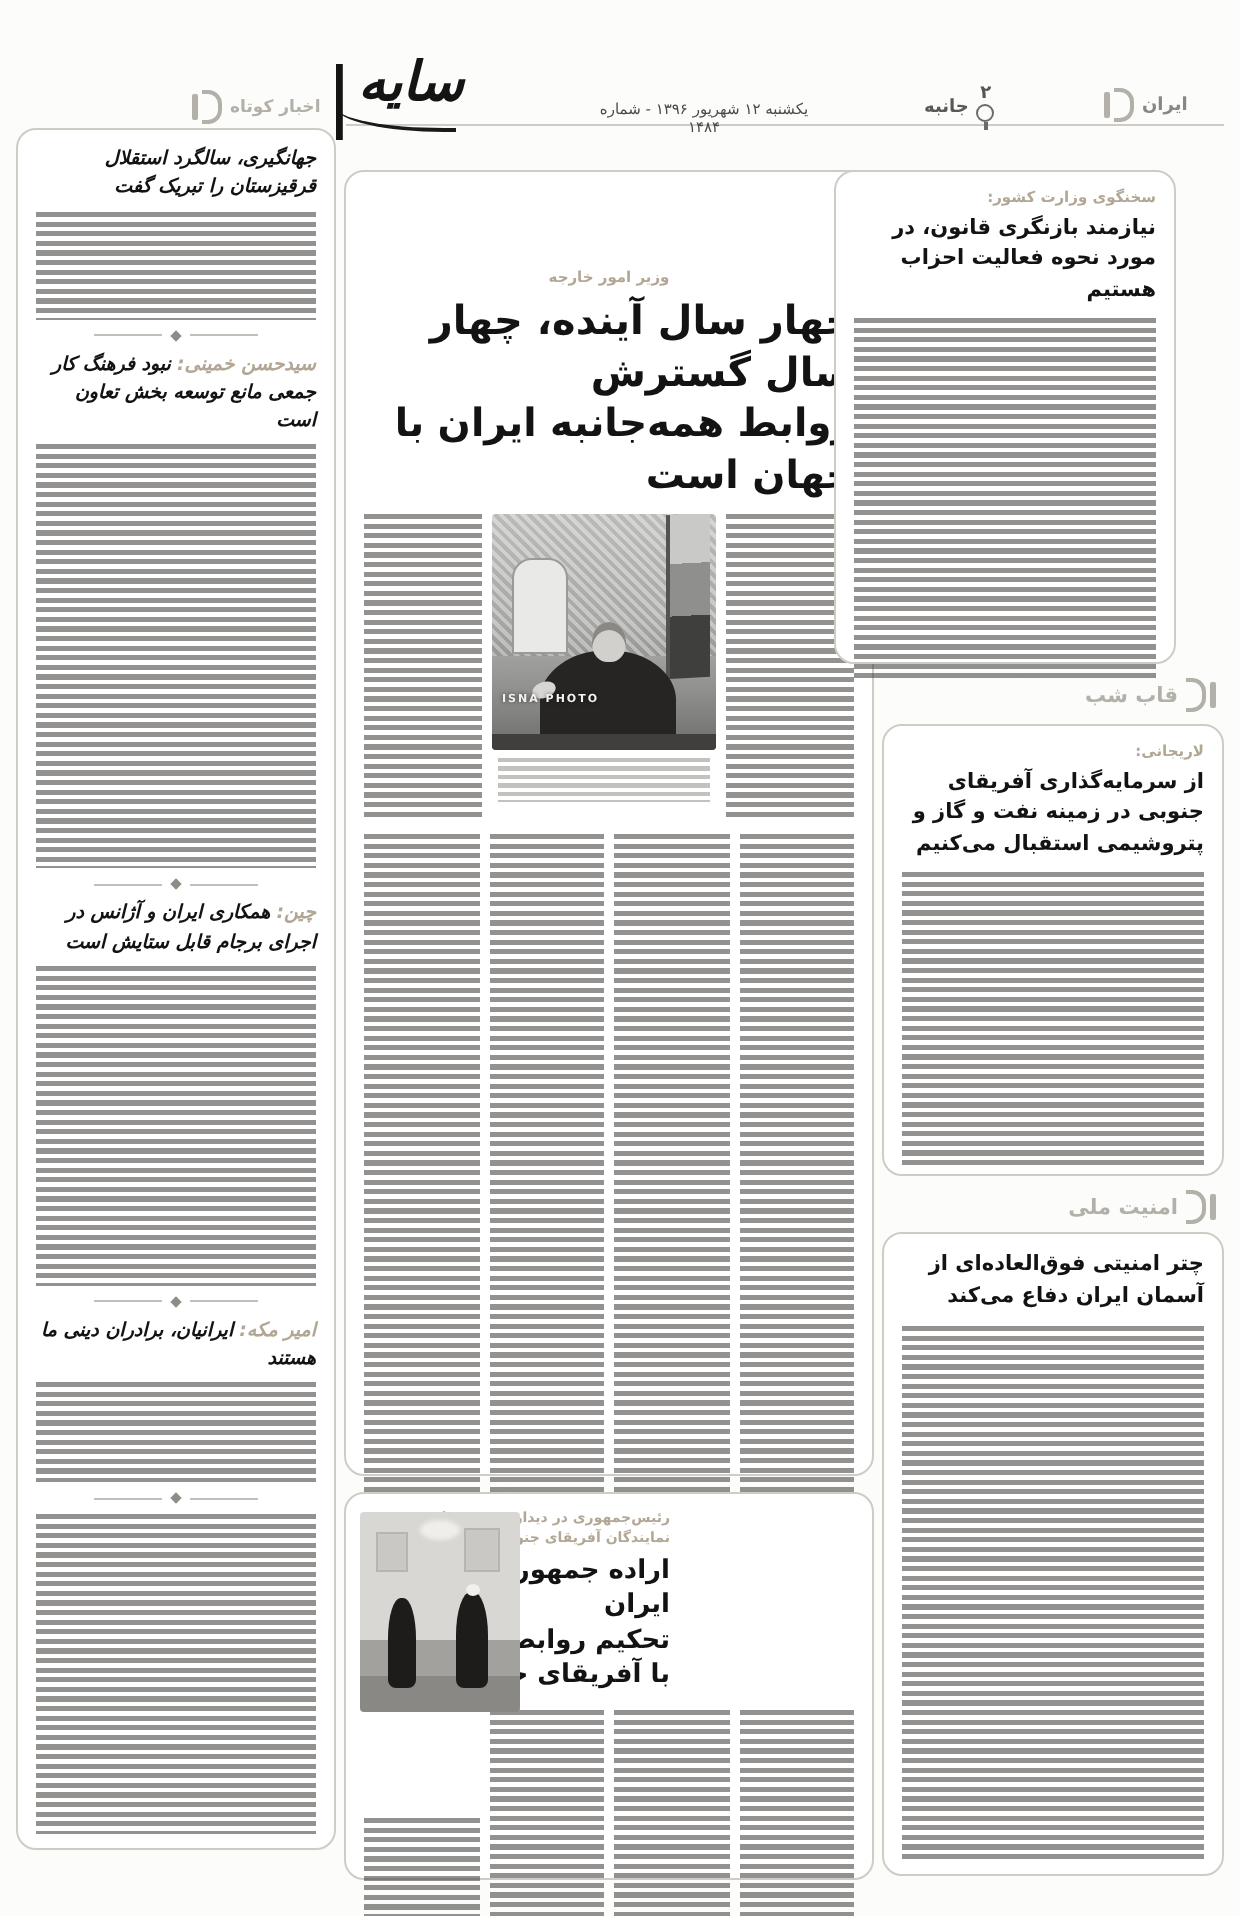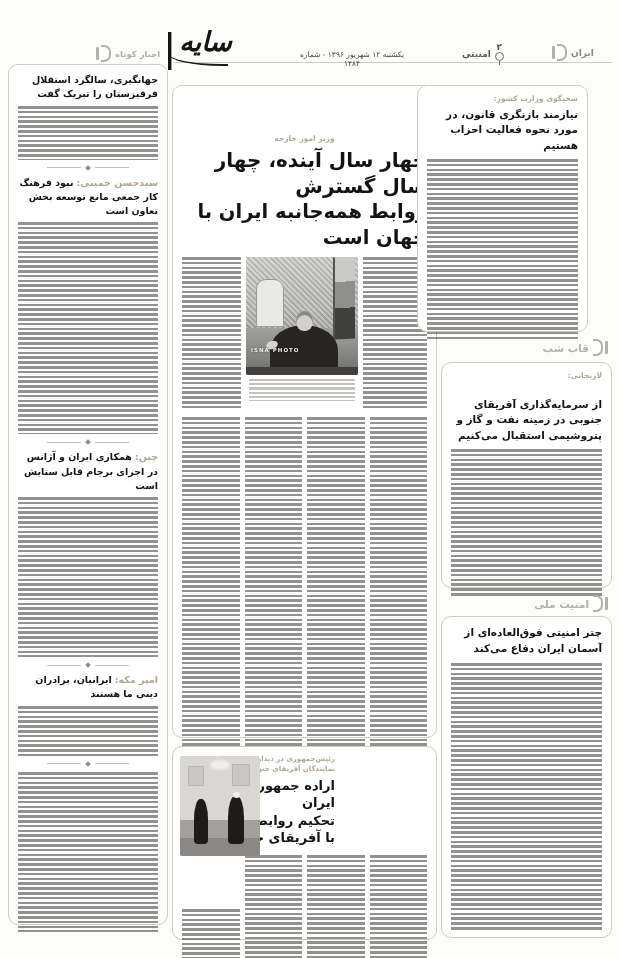--- a/index.html
+++ b/index.html
@@ -86,40 +86,40 @@
         <span class="bar"></span>
       </span>
   </div>
 
   <div class="tab" style="left:462px;top:42px;">
     <span class="pin">
       <span class="pagenum">۲</span>
       <span class="ring"></span>
         <span class="stem"></span>
     </span>
-    <span style="color:#5a5856;">امنیتی</span>
+    <span style="color:#5a5856;">جانبه</span>
   </div>
 
   <div class="dateline">یکشنبه ۱۲ شهریور ۱۳۹۶ - شماره ۱۴۸۴</div>
 
   <div class="mast-bar"></div>
   <div class="logo">
     <span class="word">سایه</span>
     <span class="swoosh"></span>
   </div>
 
   <div class="tab" style="left:96px;top:45px;font-size:8.5px;color:#b3b0aa;">
     <span>اخبار کوتاه</span>
     <span class="shico">
         <span class="arc"></span>
         <span class="bar"></span>
       </span>
   </div>
 
-  <div class="nbox" style="left:8px;top:64px;width:160px;height:861px;">
+  <div class="nbox" style="left:8px;top:64px;width:160px;height:861px;font-style:italic;">
 
     <div>
       <div class="htitle" style="font-size:9.5px;line-height:1.5;">جهانگیری، سالگرد استقلال قرقیزستان را تبریک گفت</div>
       <div class="sim" style="height:54px;margin-top:4px;"></div>
     </div>
     <div class="orn">
         <span class="ln"></span>
         <span class="dm"></span>
         <span class="ln"></span>
       </div>
@@ -232,21 +232,21 @@
   <div class="sechdr" style="left:498px;top:339px;width:110px;">
     <span class="shico">
         <span class="bar"></span>
         <span class="arc"></span>
       </span>
     <span>قاب شب</span>
   </div>
 
   <div class="nbox" style="left:441px;top:362px;width:171px;height:226px;">
     <div class="kicker">لاریجانی:</div>
-    <div class="htitle" style="font-size:10.5px;line-height:1.5;margin-top:15px;">از سرمایه‌گذاری آفریقای جنوبی در زمینه نفت و گاز و پتروشیمی استقبال می‌کنیم</div>
+    <div class="htitle" style="font-size:10.5px;line-height:1.5;margin-top:2px;">از سرمایه‌گذاری آفریقای جنوبی در زمینه نفت و گاز و پتروشیمی استقبال می‌کنیم</div>
     <div class="sim" style="height:148px;margin-top:5px;"></div>
   </div>
 
   <div class="sechdr" style="left:498px;top:595px;width:110px;">
     <span class="shico">
         <span class="bar"></span>
         <span class="arc"></span>
       </span>
     <span>امنیت ملی</span>
   </div>

